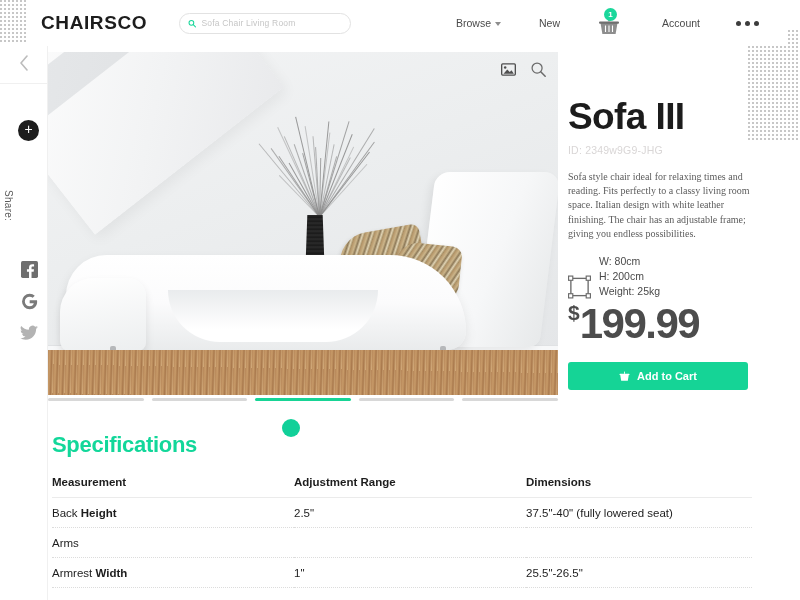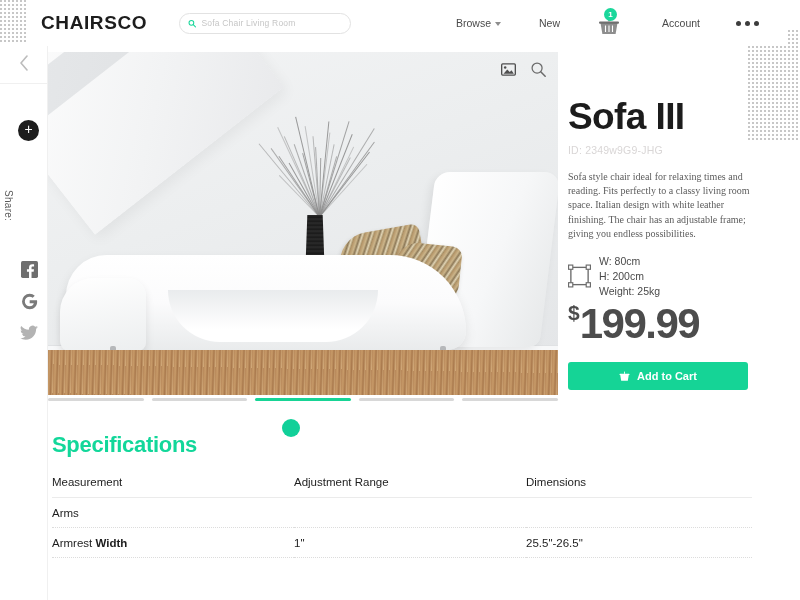--- a/index.html
+++ b/index.html
@@ -297,21 +297,21 @@
     font-size: 10.5px; color: #d9d6d6; letter-spacing: .2px;
   }
   #product-desc {
     margin-top: 14px;
     font-family: "Liberation Serif", serif;
     font-size: 10px; line-height: 1.42; color: #5c5c5c;
     width: 184px;
   }
   #dims {
     margin-top: 13px;
-    display: flex; align-items: center; gap: 8px;
+    display: flex; align-items: flex-end; gap: 8px;
   }
   #dims-text { font-size: 10.5px; line-height: 1.42; color: #4a4a4a; }
   #price {
     position: absolute; left: 568px; top: 300px;
     color: #4c4c4c; font-weight: bold; letter-spacing: -1.5px;
   }
   #price-currency { font-size: 21px; vertical-align: 18px; letter-spacing: 0; }
   #price-amount   { font-size: 42px; }
   #add-to-cart {
     position: absolute; left: 568px; top: 362px;
@@ -324,21 +324,21 @@
     cursor: pointer;
   }
 
   
   #specs { position: absolute; left: 52px; top: 432px; width: 700px; }
   #specs-title {
     font-size: 22px; font-weight: bold; color: #12d79a; letter-spacing: -.3px;
   }
   #specs-table { width: 700px; border-collapse: collapse; margin-top: 18px; }
   #specs-table th {
-    text-align: left; font-size: 11.5px; font-weight: normal; color: #1d1d1d;
+    text-align: left; font-size: 11.5px; font-weight: bold; color: #1d1d1d;
     padding: 0 0 9px 0;
     border-bottom: 1px solid #ebebeb;
   }
   #specs-table td {
     font-size: 11.5px; color: #1d1d1d;
     padding: 9px 0 8px 0;
     border-bottom: 1px dotted #dcdcdc;
     vertical-align: top;
   }
   #specs-table td b { font-weight: bold; }
@@ -542,20 +542,25 @@
     <table id="specs-table">
       <thead>
         <tr>
           <th class="col-a">Measurement</th>
           <th class="col-b">Adjustment Range</th>
           <th class="col-c">Dimensions</th>
         </tr>
       </thead>
       <tbody>
         <tr>
+          <td><span>Back </span><b>Height</b></td>
+          <td>2.5"</td>
+          <td>37.5"-40" (fully lowered seat)</td>
+        </tr>
+        <tr>
           <td><span>Arms</span><b></b></td>
           <td></td>
           <td></td>
         </tr>
         <tr>
           <td><span>Armrest </span><b>Width</b></td>
           <td>1"</td>
           <td>25.5"-26.5"</td>
         </tr>
       </tbody>

